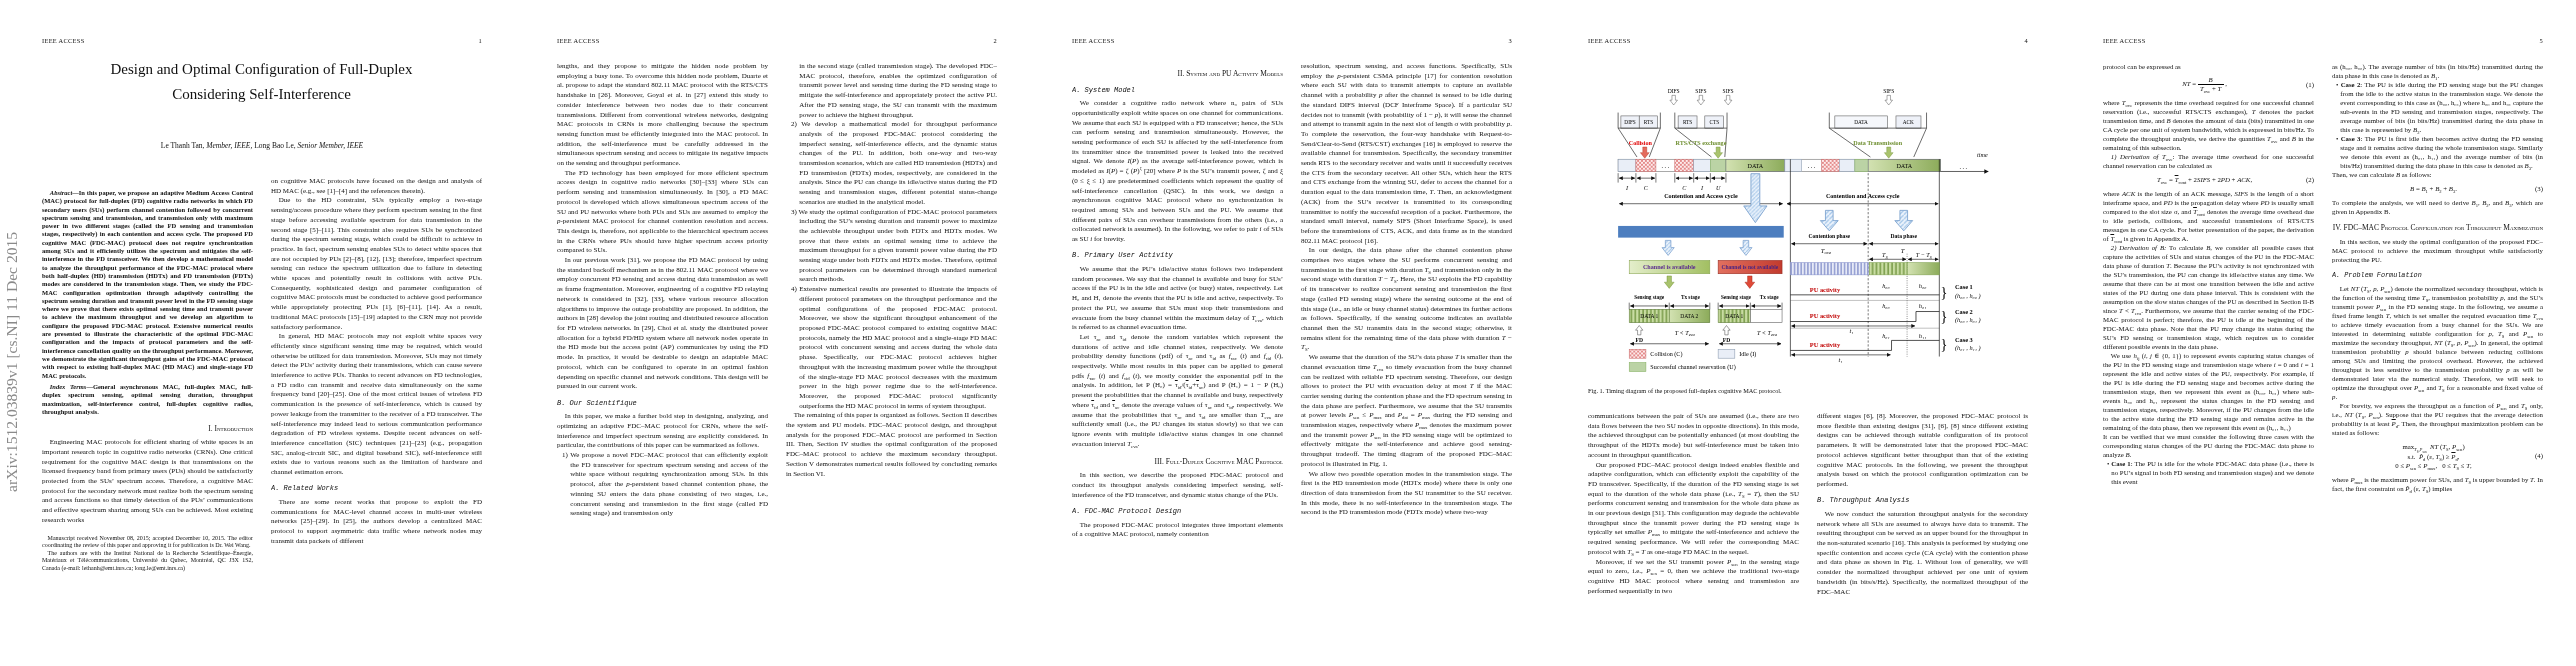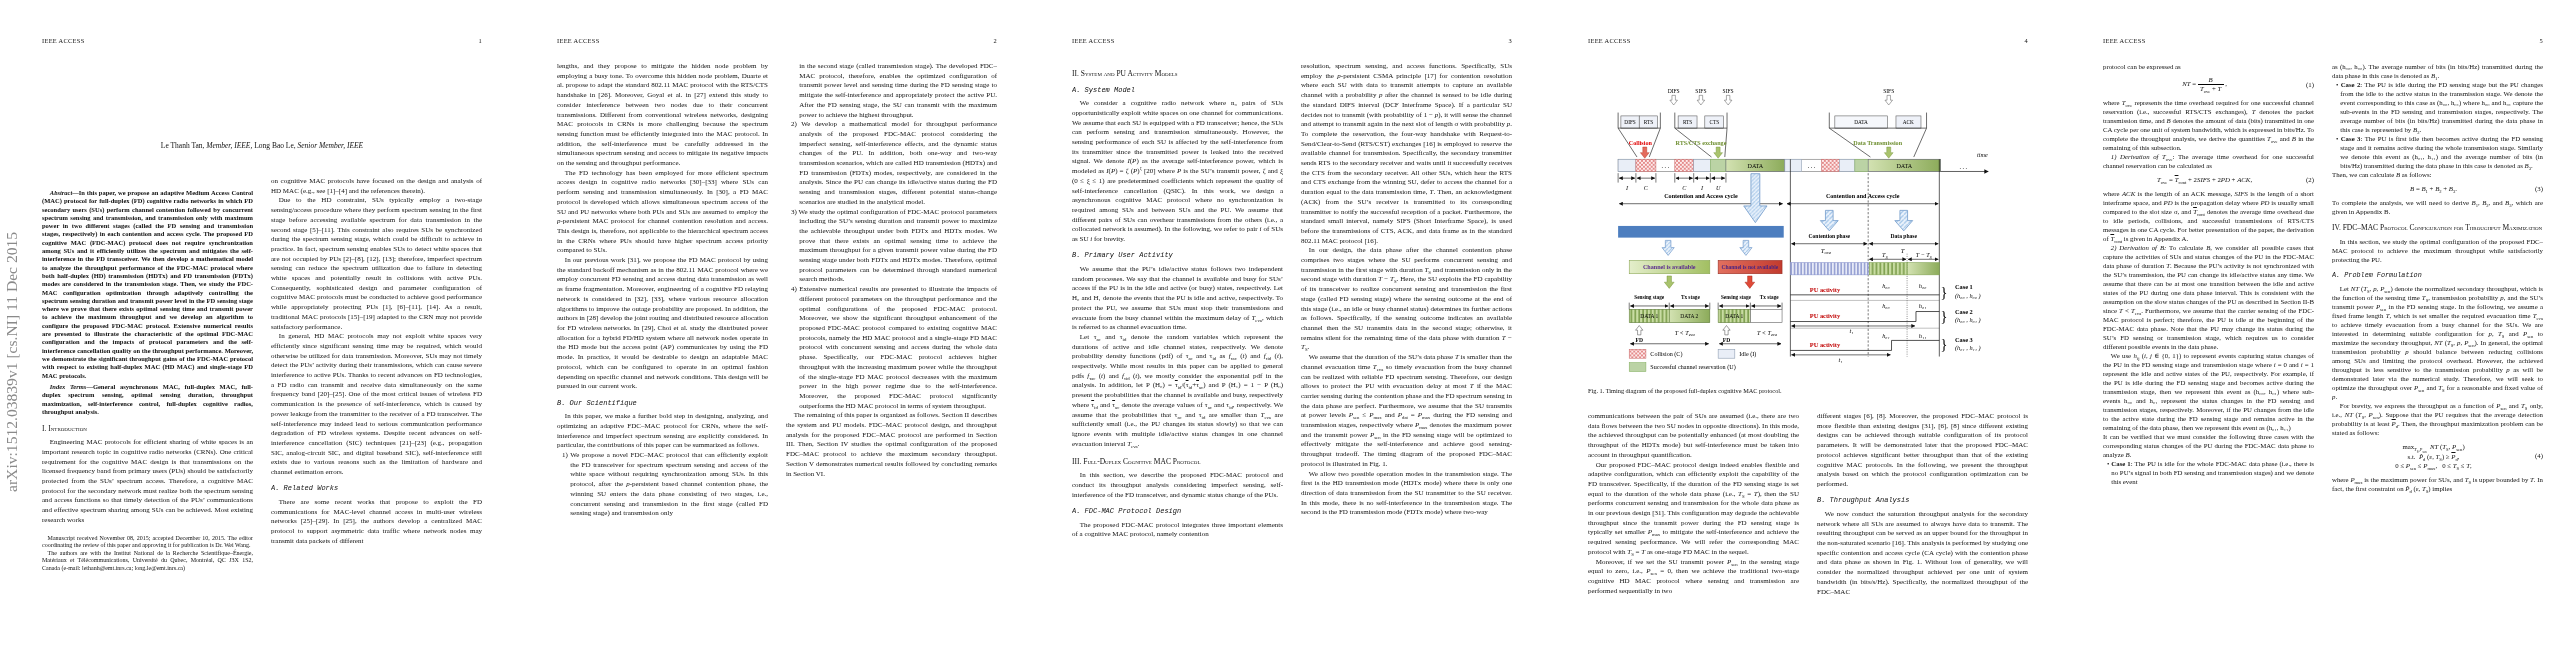--- a/index.html
+++ b/index.html
@@ -11,21 +11,21 @@
   .title{position:absolute;top:57px;left:33px;width:457px;text-align:center;font-size:15px;line-height:25px;}
   .authors{position:absolute;top:141px;left:42px;width:440px;text-align:center;font-size:7.5px;}
   .sidebar{position:absolute;left:3.3px;top:67px;height:589px;width:25.6px;writing-mode:vertical-rl;
     transform:rotate(180deg);text-align:center;font-size:15.6px;color:#8a8a8a;white-space:nowrap;}
   .col{position:absolute;width:211px;text-align:justify;font-size:7px;line-height:9.7px;overflow:hidden;}
   .p5 .col{font-size:6.8px;line-height:9px;}
   .blk{margin:0;}
   .blk.p{text-indent:7.8px;}
   .blk.pc{text-indent:0;}
   .blk.abs{font-weight:bold;font-size:6.5px;line-height:8.3px;text-indent:7.8px;margin-bottom:3.3px;}
-  .blk.h1{text-align:left;font-variant:small-caps;font-size:7.5px;margin:7.2px 0 5px;text-indent:0;}
+  .blk.h1{text-align:right;font-variant:small-caps;font-size:7.5px;margin:7.2px 0 5px;text-indent:0;}
   .blk.h2{font-style:italic;margin:6.7px 0 3.9px;text-indent:0;font-family:Liberation Mono, monospace;}
   .blk.fn{font-size:6px;line-height:7.5px;text-indent:5.6px;text-align:justify;}
   .blk.fn1{margin-top:9px;}
   .blk.li{padding-left:8.3px;text-indent:-4.4px;}
   .blk.ln{padding-left:13.3px;text-indent:-8.3px;}
   .blk.lnc{padding-left:13.3px;text-indent:0;}
   .blk.eq{display:flex;align-items:center;margin:5px 0;}
   .eqbody{flex:1;text-align:center;}
   .eqnum{font-style:normal;}
   sub{font-size:68%;line-height:0;}
@@ -46,20 +46,22 @@
 
 <div class="canvas">
 
   <div class="page" style="left:0">
     <div class="hdr">
       <span>IEEE ACCESS</span>
       <span>1</span>
     </div>
     <div class="sidebar">arXiv:1512.03839v1  [cs.NI]  11 Dec 2015</div>
     <div class="title">
+      <div>Design and Optimal Configuration of Full-Duplex</div>
+      <div>Considering Self-Interference</div>
     </div>
     <div class="authors">Le Thanh Tan, <i>Member, IEEE,</i> Long Bao Le, <i>Senior Member, IEEE</i></div>
     <div class="col" style="left:42px;top:189px;height:461px">
         <div class="blk abs"><i>Abstract</i>—In this paper, we propose an adaptive Medium Access Control (MAC) protocol for full-duplex (FD) cognitive radio networks in which FD secondary users (SUs) perform channel contention followed by concurrent spectrum sensing and transmission, and transmission only with maximum power in two different stages (called the FD sensing and transmission stages, respectively) in each contention and access cycle. The proposed FD cognitive MAC (FDC-MAC) protocol does not require synchronization among SUs and it efficiently utilizes the spectrum and mitigates the self-interference in the FD transceiver. We then develop a mathematical model to analyze the throughput performance of the FDC-MAC protocol where both half-duplex (HD) transmission (HDTx) and FD transmission (FDTx) modes are considered in the transmission stage. Then, we study the FDC-MAC configuration optimization through adaptively controlling the spectrum sensing duration and transmit power level in the FD sensing stage where we prove that there exists optimal sensing time and transmit power to achieve the maximum throughput and we develop an algorithm to configure the proposed FDC-MAC protocol. Extensive numerical results are presented to illustrate the characteristic of the optimal FDC-MAC configuration and the impacts of protocol parameters and the self-interference cancellation quality on the throughput performance. Moreover, we demonstrate the significant throughput gains of the FDC-MAC protocol with respect to existing half-duplex MAC (HD MAC) and single-stage FD MAC protocols.</div>
         <div class="blk abs"><i>Index Terms</i>—General asynchronous MAC, full-duplex MAC, full-duplex spectrum sensing, optimal sensing duration, throughput maximization, self-interference control, full-duplex cognitive radios, throughput analysis.</div>
         <div class="blk h1">I. Introduction</div>
         <div class="blk p">Engineering MAC protocols for efficient sharing of white spaces is an important research topic in cognitive radio networks (CRNs). One critical requirement for the cognitive MAC design is that transmissions on the licensed frequency band from primary users (PUs) should be satisfactorily protected from the SUs’ spectrum access. Therefore, a cognitive MAC protocol for the secondary network must realize both the spectrum sensing and access functions so that timely detection of the PUs’ communications and effective spectrum sharing among SUs can be achieved. Most existing research works</div>
         <div class="blk fn fn1">Manuscript received November 08, 2015; accepted December 10, 2015. The editor coordinating the review of this paper and approving it for publication is Dr. Wei Wang.</div>
         <div class="blk fn">The authors are with the Institut National de la Recherche Scientifique–Énergie, Matériaux et Télécommunications, Université du Qubec, Montréal, QC J3X 1S2, Canada (e-mail: lethanh@emt.inrs.ca; long.le@emt.inrs.ca)</div>
       </div>

